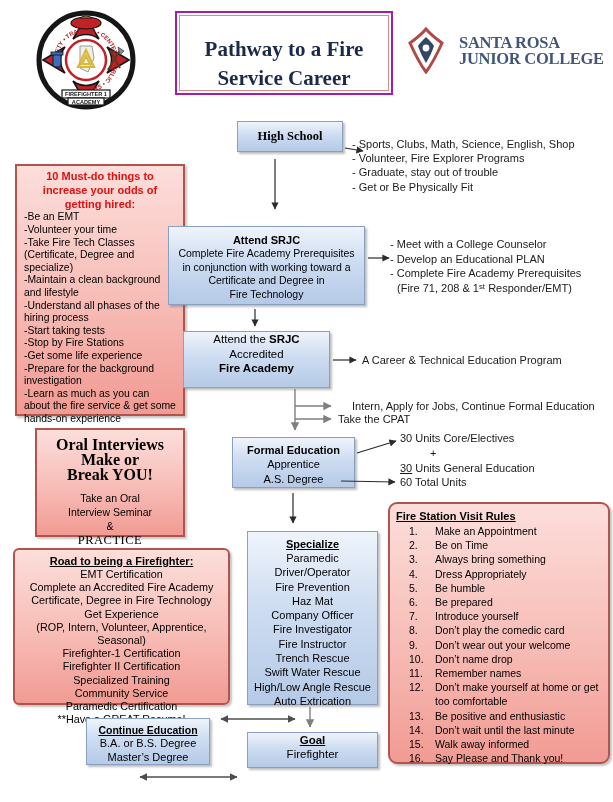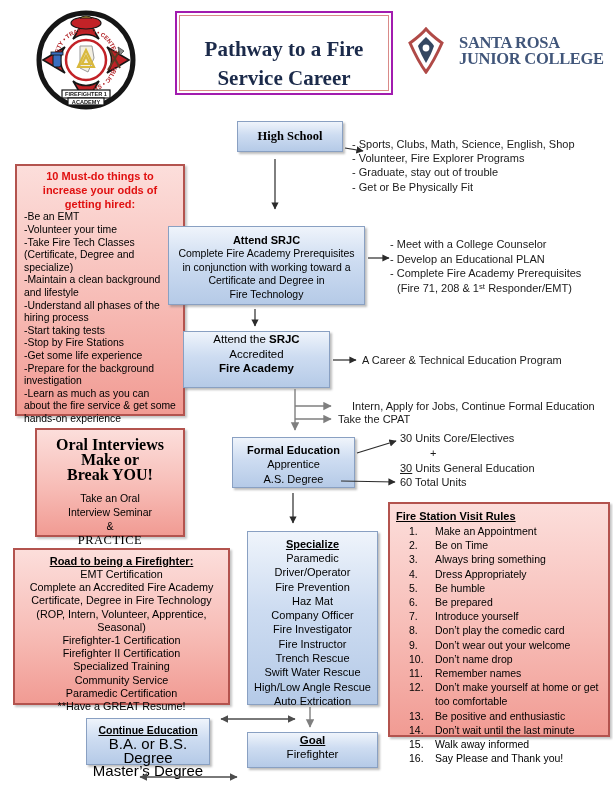--- a/index.html
+++ b/index.html
@@ -28,39 +28,39 @@
   #box-high-school{left:237px;top:121px;width:106px;height:31px;
     font-family:"Liberation Serif","DejaVu Serif",serif;font-weight:bold;font-size:12.5px;
     display:flex;align-items:center;justify-content:center;}
   #box-attend-srjc{left:168px;top:226px;width:197px;height:79px;padding-top:6px;}
   #box-fire-academy{left:183px;top:331px;width:147px;height:57px;font-size:11.5px;line-height:14.5px;}
   #box-formal{left:232px;top:437px;width:123px;height:51px;padding-top:5px;}
   #box-formal .bb-line{font-size:11px;line-height:14.5px;}
   #box-specialize{left:247px;top:531px;width:131px;height:174px;padding-top:5px;}
   #box-specialize .li{font-size:11px;line-height:14.3px;}
   #box-continue{left:86px;top:718px;width:124px;height:47px;padding-top:4px;}
-  #box-continue .li{font-size:15px;line-height:13.5px;}
+  #box-continue .li{font-size:11px;line-height:13.5px;}
   #box-goal{left:247px;top:732px;width:131px;height:36px;font-size:11.5px;line-height:15px;}
 
   
   .pinkbox{position:absolute;border:2px solid #b3534e;box-sizing:border-box;
            background:linear-gradient(180deg,#fcdedb 0%,#f7bcb6 55%,#f19b93 100%);
            box-shadow:2px 2px 2px rgba(110,110,110,.4);color:#000;}
   #box-mustdo{left:15px;top:120px;width:170px;height:252px;padding:4px 7px;margin-top:44px;}
   #box-mustdo .pk-title{color:#e01010;font-weight:bold;font-size:11px;line-height:13.8px;text-align:center;}
   #box-mustdo .li{font-size:10.4px;line-height:12.6px;}
   #box-oral{left:35px;top:428px;width:150px;height:109px;text-align:center;padding-top:7px;}
   #box-oral .o-title{font-family:"Liberation Serif","DejaVu Serif",serif;font-weight:bold;
                      font-size:16px;line-height:15px;}
   #box-oral .li{font-size:10.5px;line-height:13.8px;}
   #box-oral .practice{font-family:"Liberation Serif","DejaVu Serif",serif;font-size:12.5px;letter-spacing:.5px;}
-  #box-road{left:13px;top:548px;width:217px;height:157px;text-align:center;padding-top:4px;}
+  #box-road{left:13px;top:548px;width:217px;height:157px;text-align:center;padding-top:4px;border-radius:6px;}
   #box-road .pk-title{font-weight:bold;font-size:11px;line-height:14px;text-decoration:underline;}
   #box-road .li{font-size:10.8px;line-height:13.2px;}
-  #box-rules{left:388px;top:502px;width:222px;height:235px;padding:5px 6px;}
+  #box-rules{left:388px;top:502px;width:222px;height:262px;padding:5px 6px;border-radius:9px;}
   #box-rules .pk-title{font-weight:bold;font-size:11px;line-height:15px;text-decoration:underline;}
   #box-rules .rules-items{counter-reset:r;}
   #box-rules .li{counter-increment:r;display:flex;font-size:10.5px;line-height:14.2px;}
   #box-rules .li::before{content:counter(r) ".";flex:none;width:26px;padding-left:13px;box-sizing:content-box;}
   #box-rules .li{padding-right:2px;}
 
   
   .notes{position:absolute;font-size:11px;line-height:14.2px;}
   #hs-notes{left:352px;top:137px;}
   #srjc-notes{left:390px;top:237px;line-height:14.5px;}
@@ -209,20 +209,21 @@
       </div>
     <div class="practice">PRACTICE</div>
   </div>
 
   <div class="pinkbox" id="box-road">
     <div class="pk-title">Road to being a Firefighter:</div>
     <div>
         <div class="li">EMT Certification</div>
         <div class="li">Complete an Accredited Fire Academy</div>
         <div class="li">Certificate, Degree in Fire Technology</div>
+        <div class="li">Get Experience</div>
         <div class="li">(ROP, Intern, Volunteer, Apprentice, Seasonal)</div>
         <div class="li">Firefighter-1 Certification</div>
         <div class="li">Firefighter II Certification</div>
         <div class="li">Specialized Training</div>
         <div class="li">Community Service</div>
         <div class="li">Paramedic Certification</div>
         <div class="li">**Have a GREAT Resume!</div>
       </div>
   </div>
 

